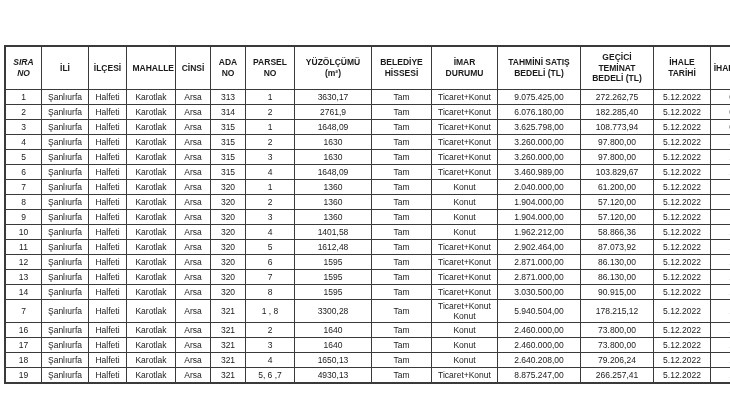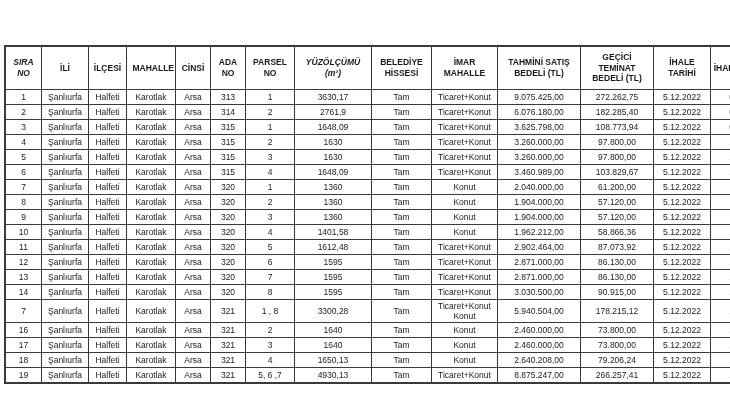--- a/index.html
+++ b/index.html
@@ -56,26 +56,26 @@
         <th style="width: 33px; font-style: italic;">SIRA
 NO</th>
         <th style="width: 44px;">İLİ</th>
         <th style="width: 35px; margin-top: 24px;">İLÇESİ</th>
         <th style="width: 46px; text-align: right;">MAHALLE</th>
         <th style="width: 32px;">CİNSİ</th>
         <th style="width: 32px;">ADA
 NO</th>
         <th style="width: 46px; margin-left: 8px;">PARSEL
 NO</th>
-        <th style="width: 74px; font-style: italic;">YÜZÖLÇÜMÜ
+        <th style="width: 74px;">YÜZÖLÇÜMÜ
 (m²)</th>
         <th style="width: 57px;">BELEDİYE
 HİSSESİ</th>
         <th style="width: 63px;">İMAR
-MAHALLE</th>
+DURUMU</th>
         <th style="width: 80px;">TAHMİNİ SATIŞ
 BEDELİ (TL)</th>
         <th style="width: 70px; margin-top: 9px;">GEÇİCİ
 TEMİNAT
 BEDELİ (TL)</th>
         <th style="width: 54px;">İHALE
 TARİHİ</th>
         <th style="width: 56px;">İHALE SAATİ</th>
       </tr>
   </thead>

